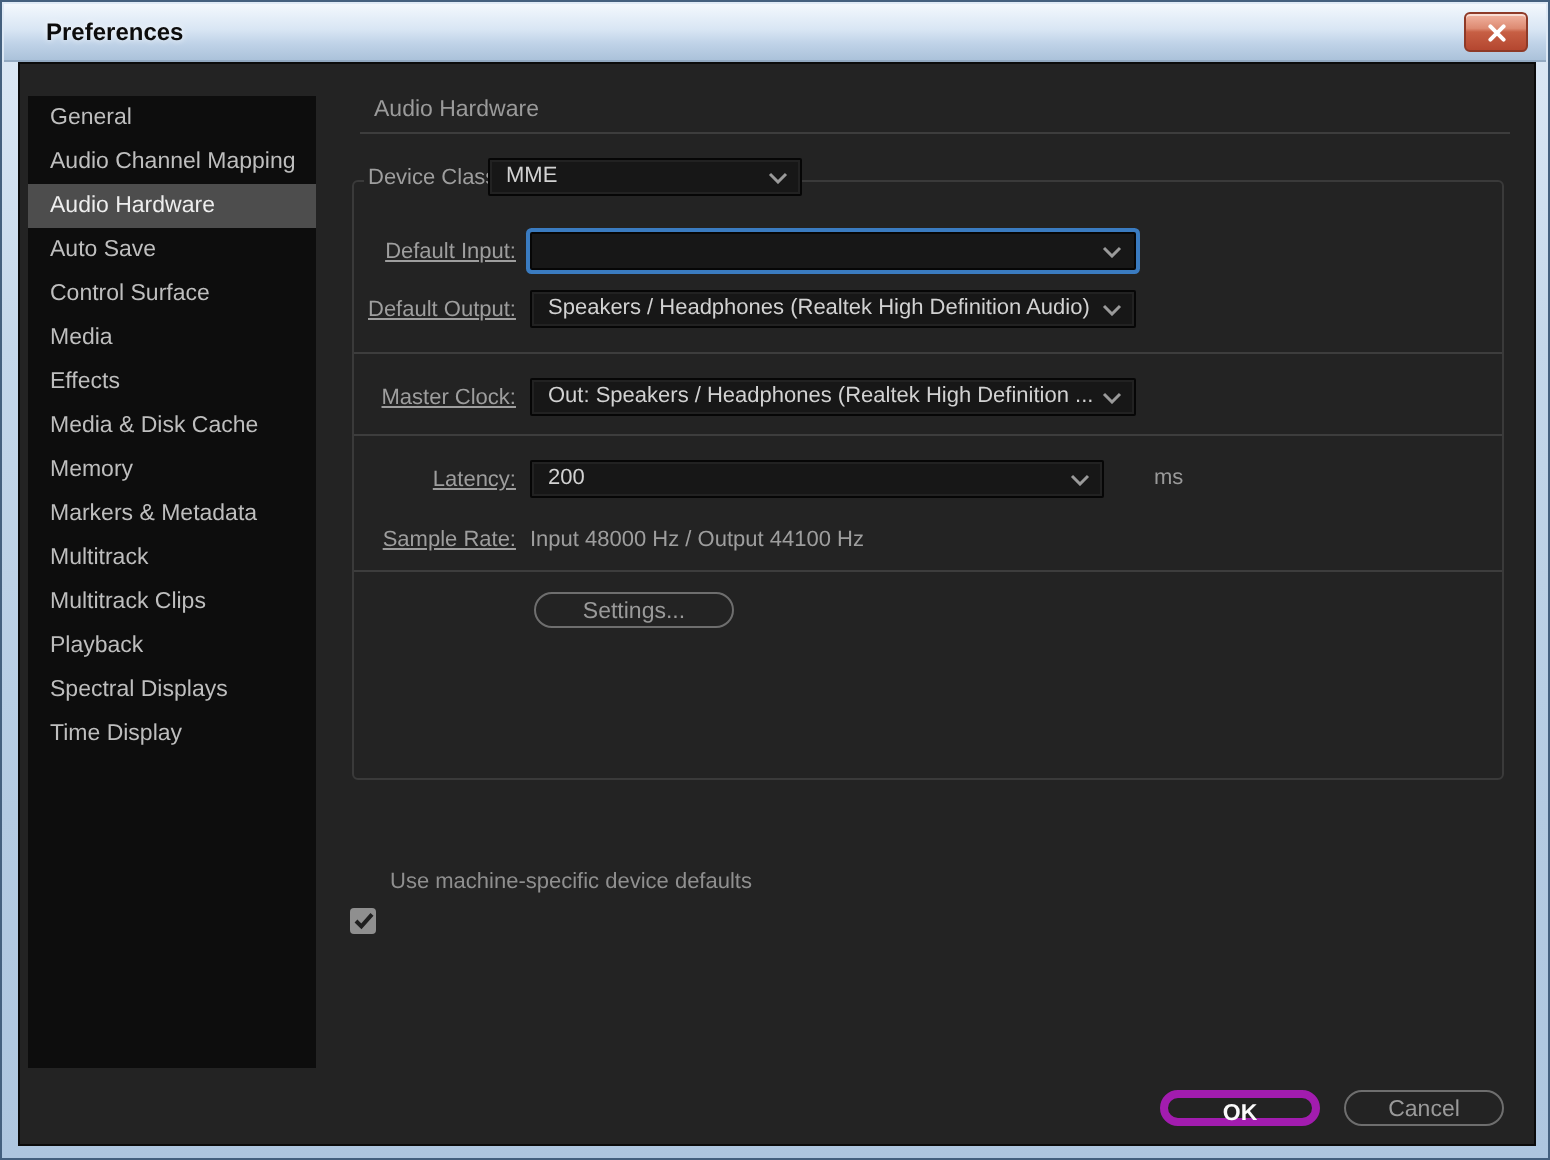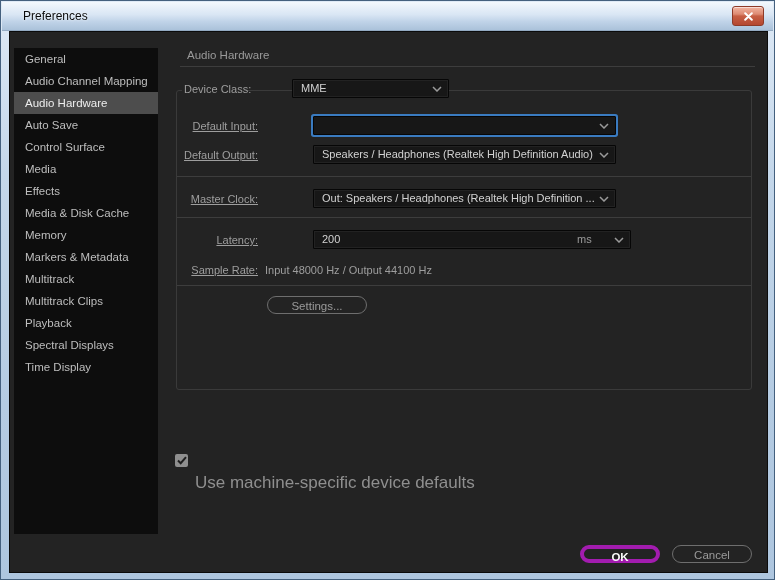--- a/index.html
+++ b/index.html
@@ -10,20 +10,21 @@
     box-sizing:border-box; border:1px solid #44607e;
   }
   .titlebar{
     position:absolute; left:1px; top:1px; right:1px; height:28px;
     background:linear-gradient(180deg,#f3f8fd 0%,#d9e6f4 45%,#c0d3e8 70%,#abc2da 100%);
     border-bottom:1px solid #93aac2;
   }
   .title-text{
     position:absolute; left:21px; top:7px; font-size:12px; color:#0c0c0c;
     text-shadow:0 0 3px rgba(255,255,255,.9);
+    font-weight:bold;
   }
   .close-btn{
     position:absolute; right:9px; top:4px; width:30px; height:18px;
     border:1px solid #8e3a28; border-radius:3px; cursor:pointer;
     background:linear-gradient(180deg,#f2b5a2 0%,#dd8a72 40%,#c75f44 50%,#b44730 100%);
     box-shadow:inset 0 1px 0 rgba(255,255,255,.55);
     display:flex; align-items:center; justify-content:center;
   }
   .content{
     position:absolute; left:8px; top:30px; width:759px; height:542px;
@@ -52,42 +53,41 @@
     height:16px; line-height:16px; white-space:nowrap;
   }
   .lbl-std{ left:0; width:248px;text-decoration:underline; }
   .lbl-dc{ left:172px; width:58px; background:#232323; padding:0 2px; }
   .dropdown{
     position:absolute; box-sizing:border-box; height:19px;
     background:#171717; border:1px solid #060606; border-radius:1px;
     color:#d2d2d2; font-size:11px; line-height:17px;
     padding:0 22px 0 8px; white-space:nowrap; overflow:hidden; cursor:pointer;
     box-shadow:inset 0 0 0 1px rgba(255,255,255,.05);
-    margin-left:48px;
   }
   .dropdown .chev{ position:absolute; right:6px; top:6px; }
   .dropdown.focused{ box-shadow:0 0 0 2px var(--focus-ring,#3a7bc0); }
   .unit{ position:absolute; font-size:11px; color:#9a9a9a; }
   .value-text{ position:absolute; font-size:11px; color:#9e9e9e; white-space:nowrap; }
   .pill-btn{
     position:absolute; box-sizing:border-box; height:18px; border-radius:9px;
     background:transparent; border:1px solid #6e6e6e; color:#9a9a9a;
     font-size:11.5px; text-align:center; line-height:16px; cursor:pointer;
     font-family:"Liberation Sans","DejaVu Sans",sans-serif;
   }
   .pill-btn.primary{ border:4px solid #a21caf; color:#fafafa; line-height:14px; font-weight:bold; }
   .checkbox{
     position:absolute; left:165px; top:422px; width:13px; height:13px;
     background:#8f8f8f; border-radius:2px; cursor:pointer;
     display:flex; align-items:center; justify-content:center;
   }
   .checkbox svg{ visibility:hidden; }
   .checkbox.checked svg{ visibility:visible; }
   .checkbox-label{
-    position:absolute; left:185px; top:444px; font-size:17px; color:#8f8f8f;
+    position:absolute; left:185px; top:402px; font-size:11px; color:#8f8f8f;
     line-height:14px; cursor:pointer;
   }
 </style>
 </head>
 <body>
 
 <div class="win">
 
   <div class="titlebar">
     <span class="title-text">Preferences</span>
@@ -154,21 +154,21 @@
     <div class="dropdown" style="left:255px; top:157px; width:303px;">
       <span>Out: Speakers / Headphones (Realtek High Definition ...</span>
       <svg class="chev" width="10" height="6" viewBox="0 0 10 6">
         <path d="M1 1 L5 5 L9 1" fill="none" stroke="#9a9a9a" stroke-width="1.5"></path>
       </svg>
     </div>
 
     <div class="hr" style="left:167px; top:185px; width:574px;"></div>
 
     <div class="row-label lbl-std" style="top:200px;">Latency:</div>
-    <div class="dropdown" style="left:255px; top:198px; width:318px;">
+    <div class="dropdown" style="left:255px; top:198px; width:287px;">
       <span>200</span>
       <svg class="chev" width="10" height="6" viewBox="0 0 10 6">
         <path d="M1 1 L5 5 L9 1" fill="none" stroke="#9a9a9a" stroke-width="1.5"></path>
       </svg>
     </div>
     <div class="unit" style="left:567px; top:201px;">ms</div>
 
     <div class="row-label lbl-std" style="top:230px;">Sample Rate:</div>
     <div class="value-text" style="left:255px; top:232px;">Input 48000 Hz / Output 44100 Hz</div>
 

